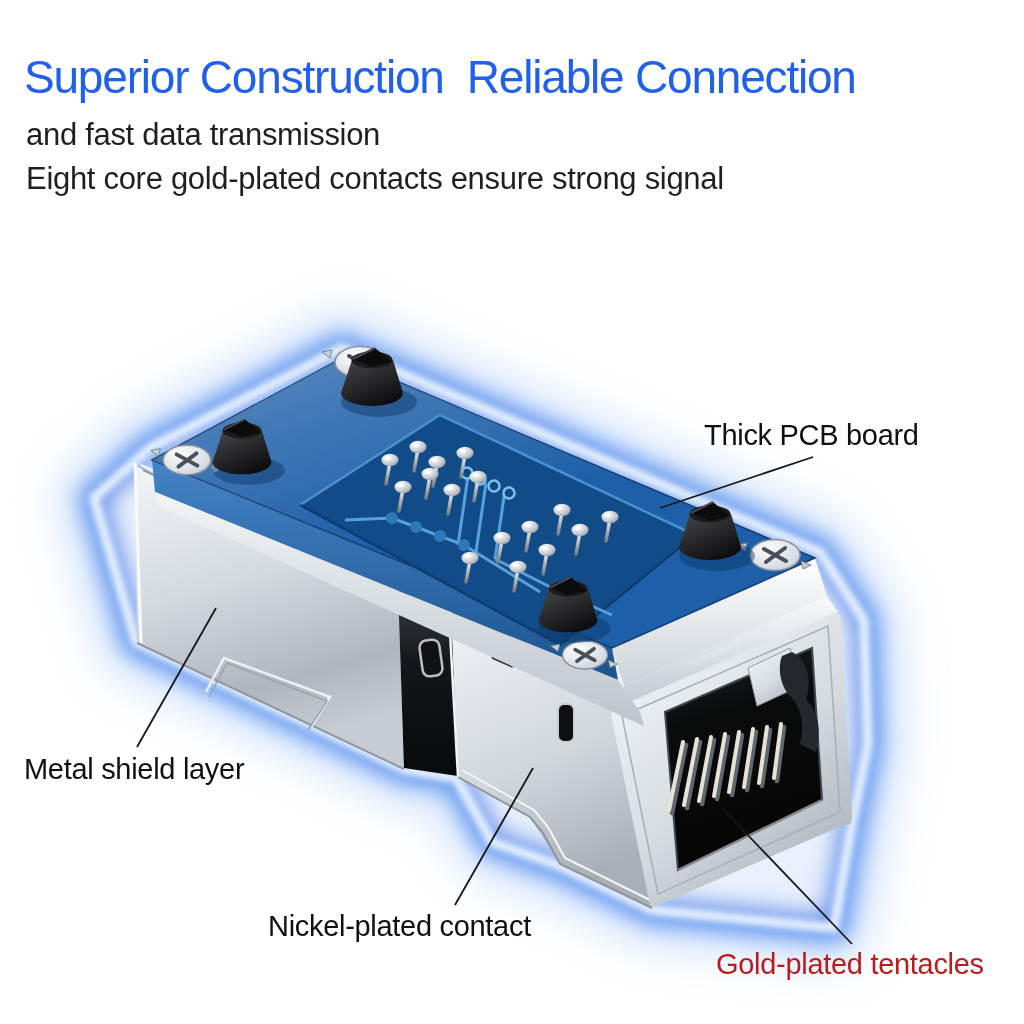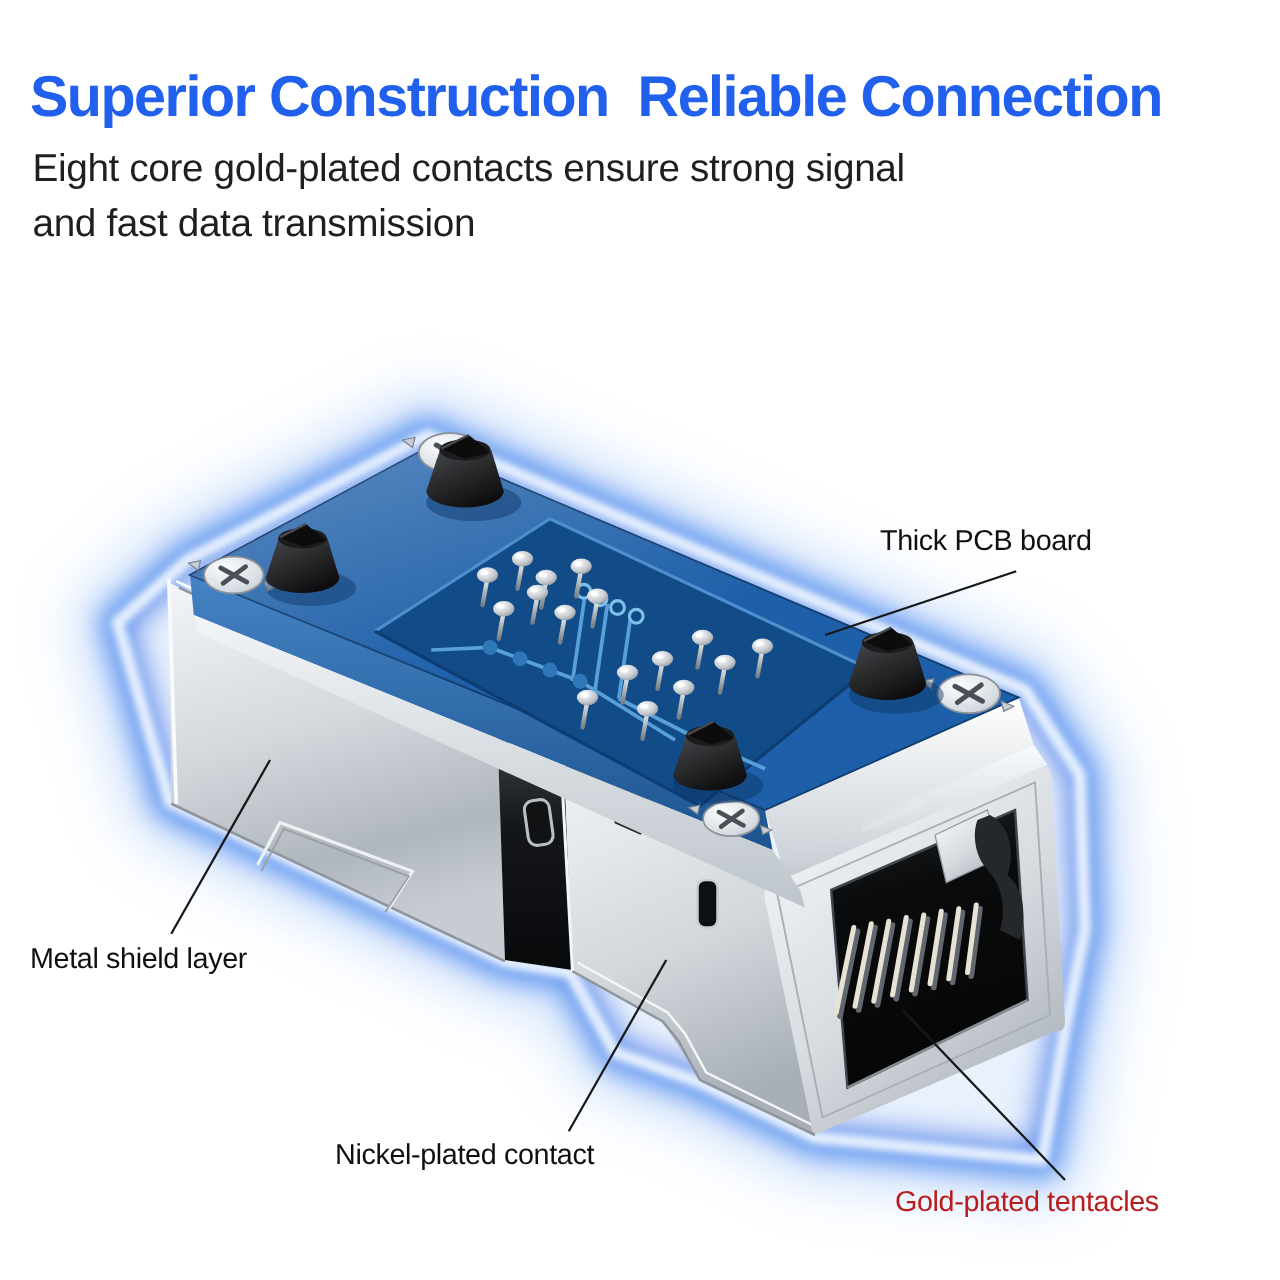--- a/index.html
+++ b/index.html
@@ -1,25 +1,25 @@
 <!DOCTYPE html>
 <html><head>
 <meta charset="utf-8">
 <style>
   html,body{margin:0;padding:0;background:#ffffff;}
   body{width:1024px;height:1024px;overflow:hidden;font-family:"Liberation Sans",sans-serif;}
   .stage{position:relative;width:1024px;height:1024px;background:#ffffff;}
   .artwork{position:absolute;left:0;top:0;width:1024px;height:1024px;}
   .title{
     position:absolute;left:24px;top:52px;
-    font-size:46px;font-weight:bold;letter-spacing:-1.2px;
+    font-size:46px;font-weight:normal;letter-spacing:-1.2px;
     white-space:pre;line-height:1.1;
   }
   .subtitle{position:absolute;left:26px;top:113px;font-size:31px;line-height:44px;letter-spacing:-0.3px;}
-  .callout{position:absolute;font-size:23px;letter-spacing:-0.3px;white-space:nowrap;}
+  .callout{position:absolute;font-size:29px;letter-spacing:-0.3px;white-space:nowrap;}
   .callout.pcb{left:704px;top:419px;}
   .callout.shield{left:24px;top:753px;}
   .callout.contact{left:268px;top:910px;}
   .callout.tentacles{left:716px;top:948px;}
 </style>
 </head>
 <body>
 
 <div class="stage">
 
@@ -265,22 +265,22 @@
       <line x1="813" y1="457" x2="660" y2="508"></line>
       <line x1="137" y1="747" x2="216" y2="608"></line>
       <line x1="455" y1="905" x2="533" y2="768"></line>
       <line x1="852" y1="944" x2="722" y2="808"></line>
     </g>
   </svg>
 
   <h1 class="title" style="margin: 0px; color: rgb(33, 96, 237);">Superior Construction  Reliable Connection</h1>
 
   <div class="subtitle" style="color: rgb(31, 31, 31);">
+    <div>and fast data transmission</div>
     <div>Eight core gold-plated contacts ensure strong signal</div>
-    <div>and fast data transmission</div>
   </div>
 
   <div class="callout pcb" style="color: rgb(16, 16, 16);">Thick PCB board</div>
   <div class="callout contact" style="color: rgb(16, 16, 16);">Nickel-plated contact</div>
   <div class="callout shield" style="color: rgb(16, 16, 16);">Metal shield layer</div>
   <div class="callout tentacles" style="color: #b91c1c;">Gold-plated tentacles</div>
 
 </div>
 
 </body></html>

